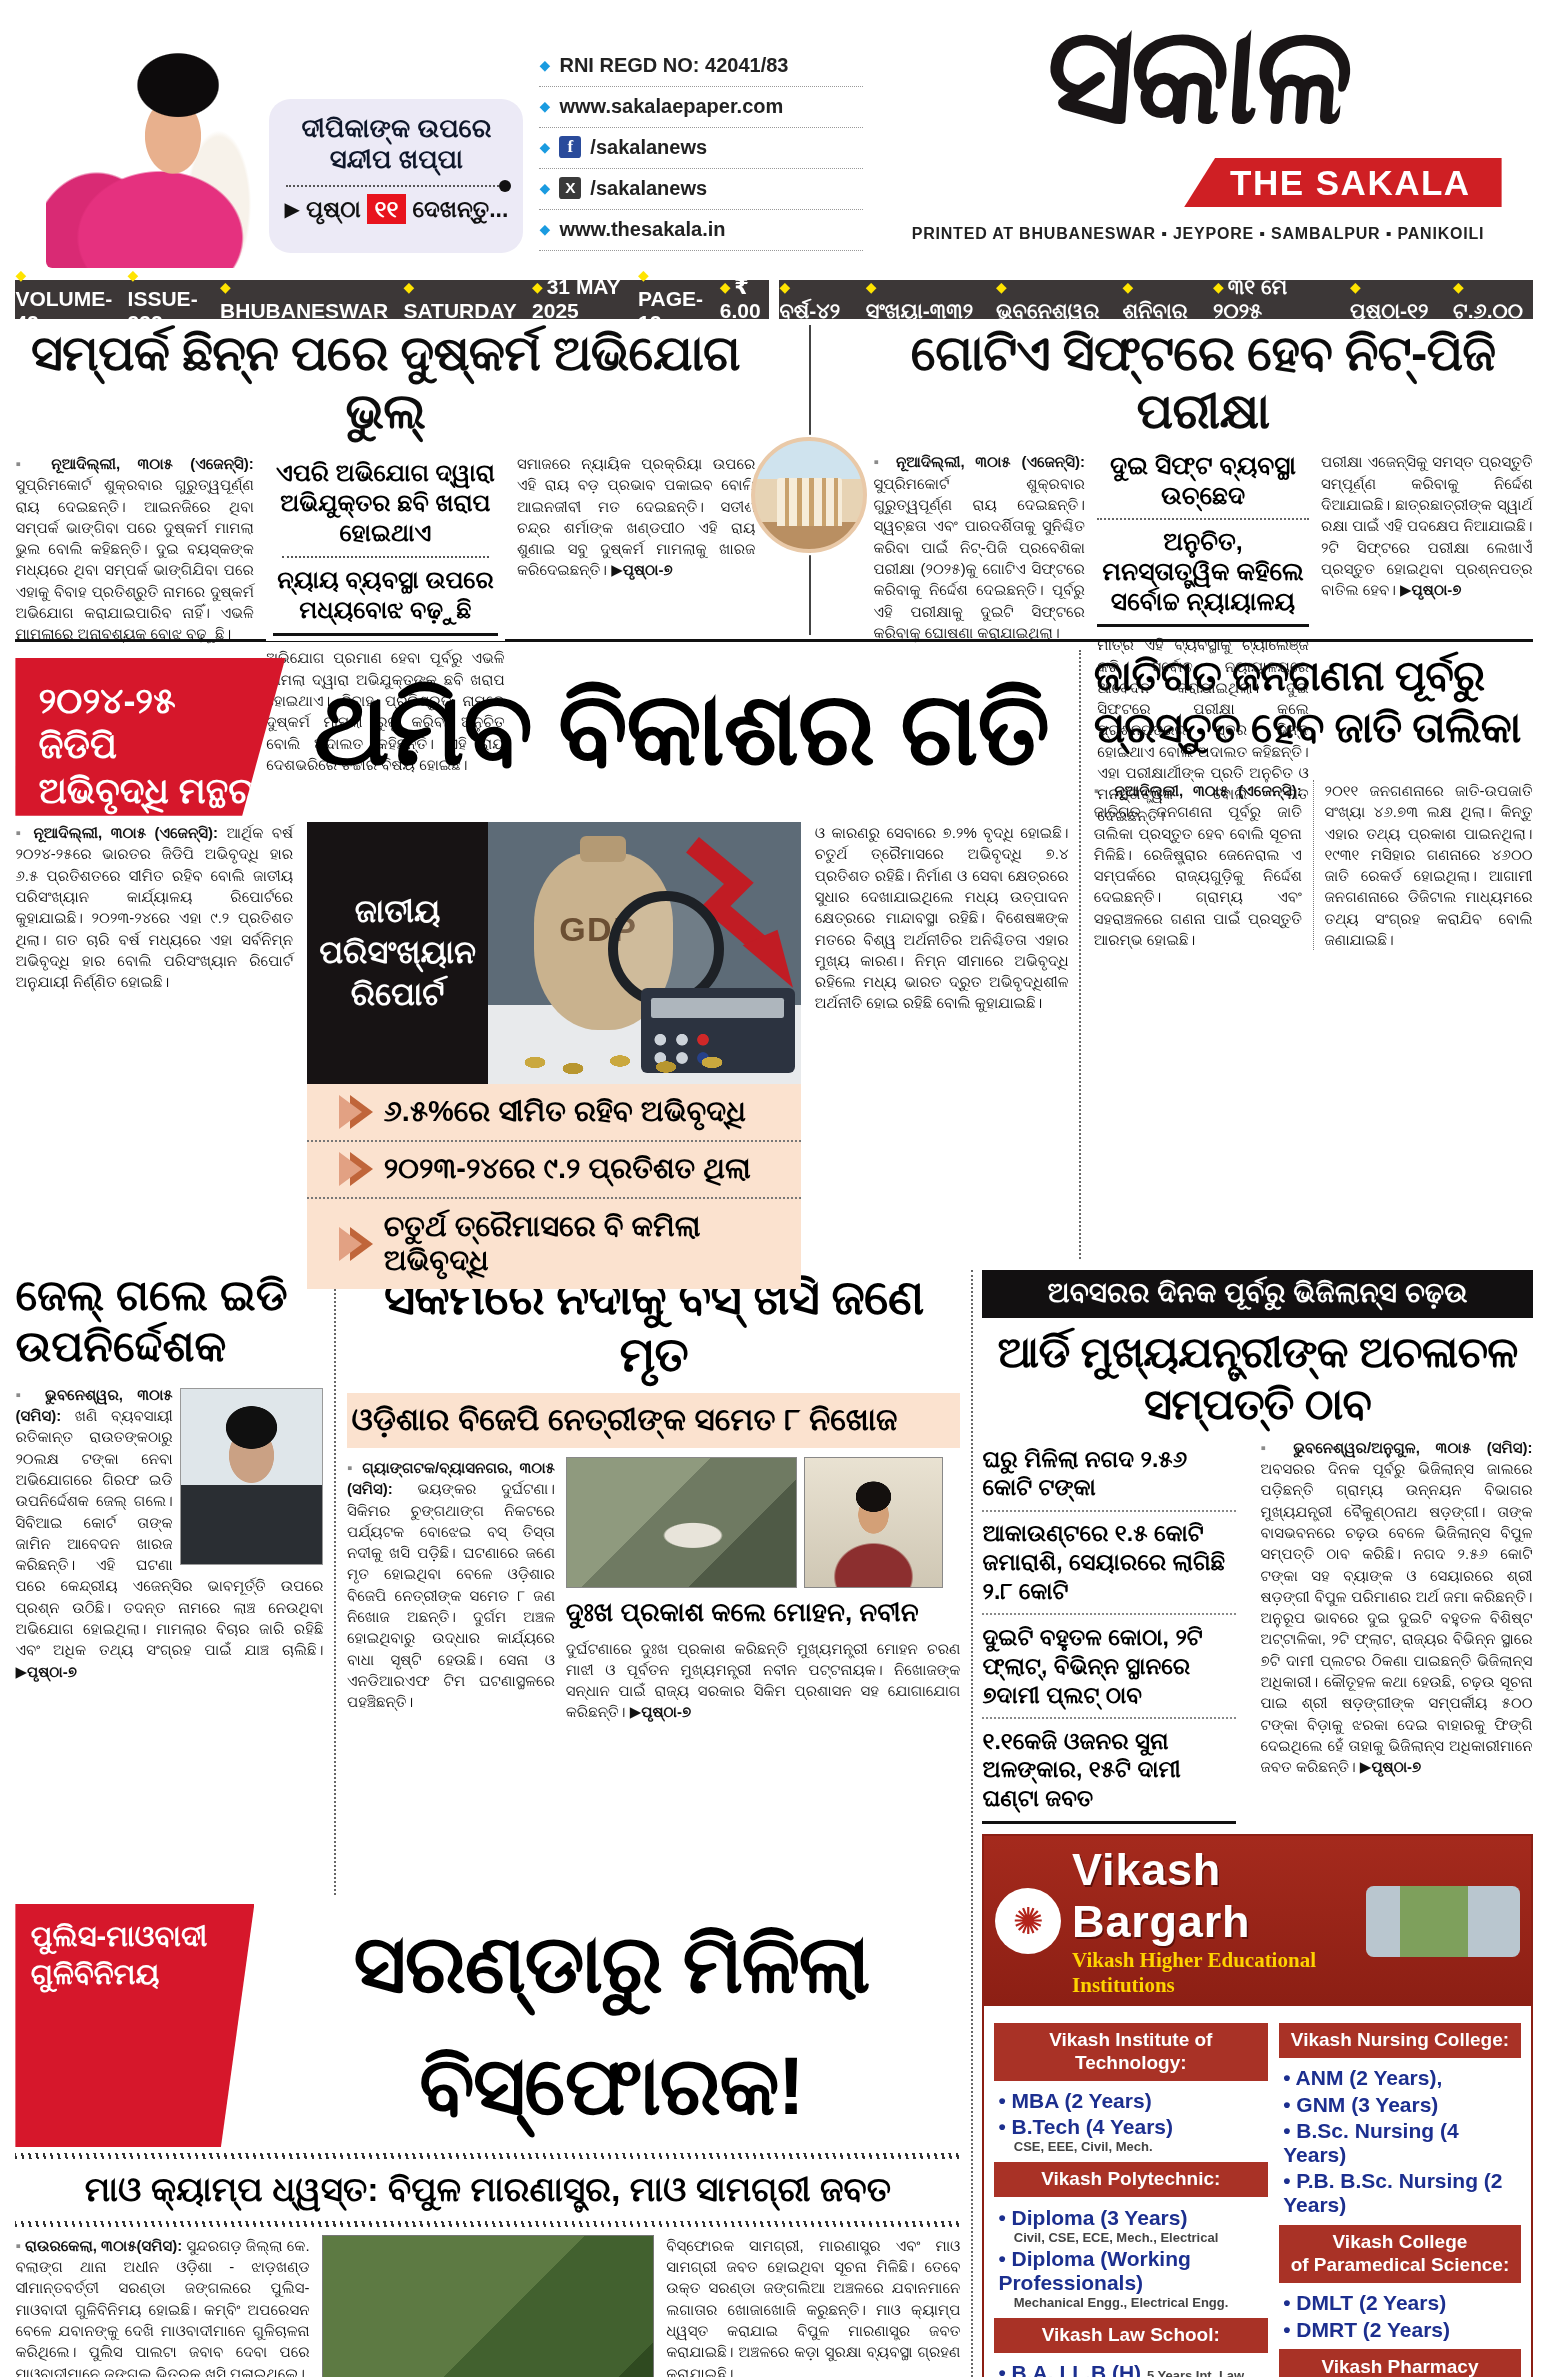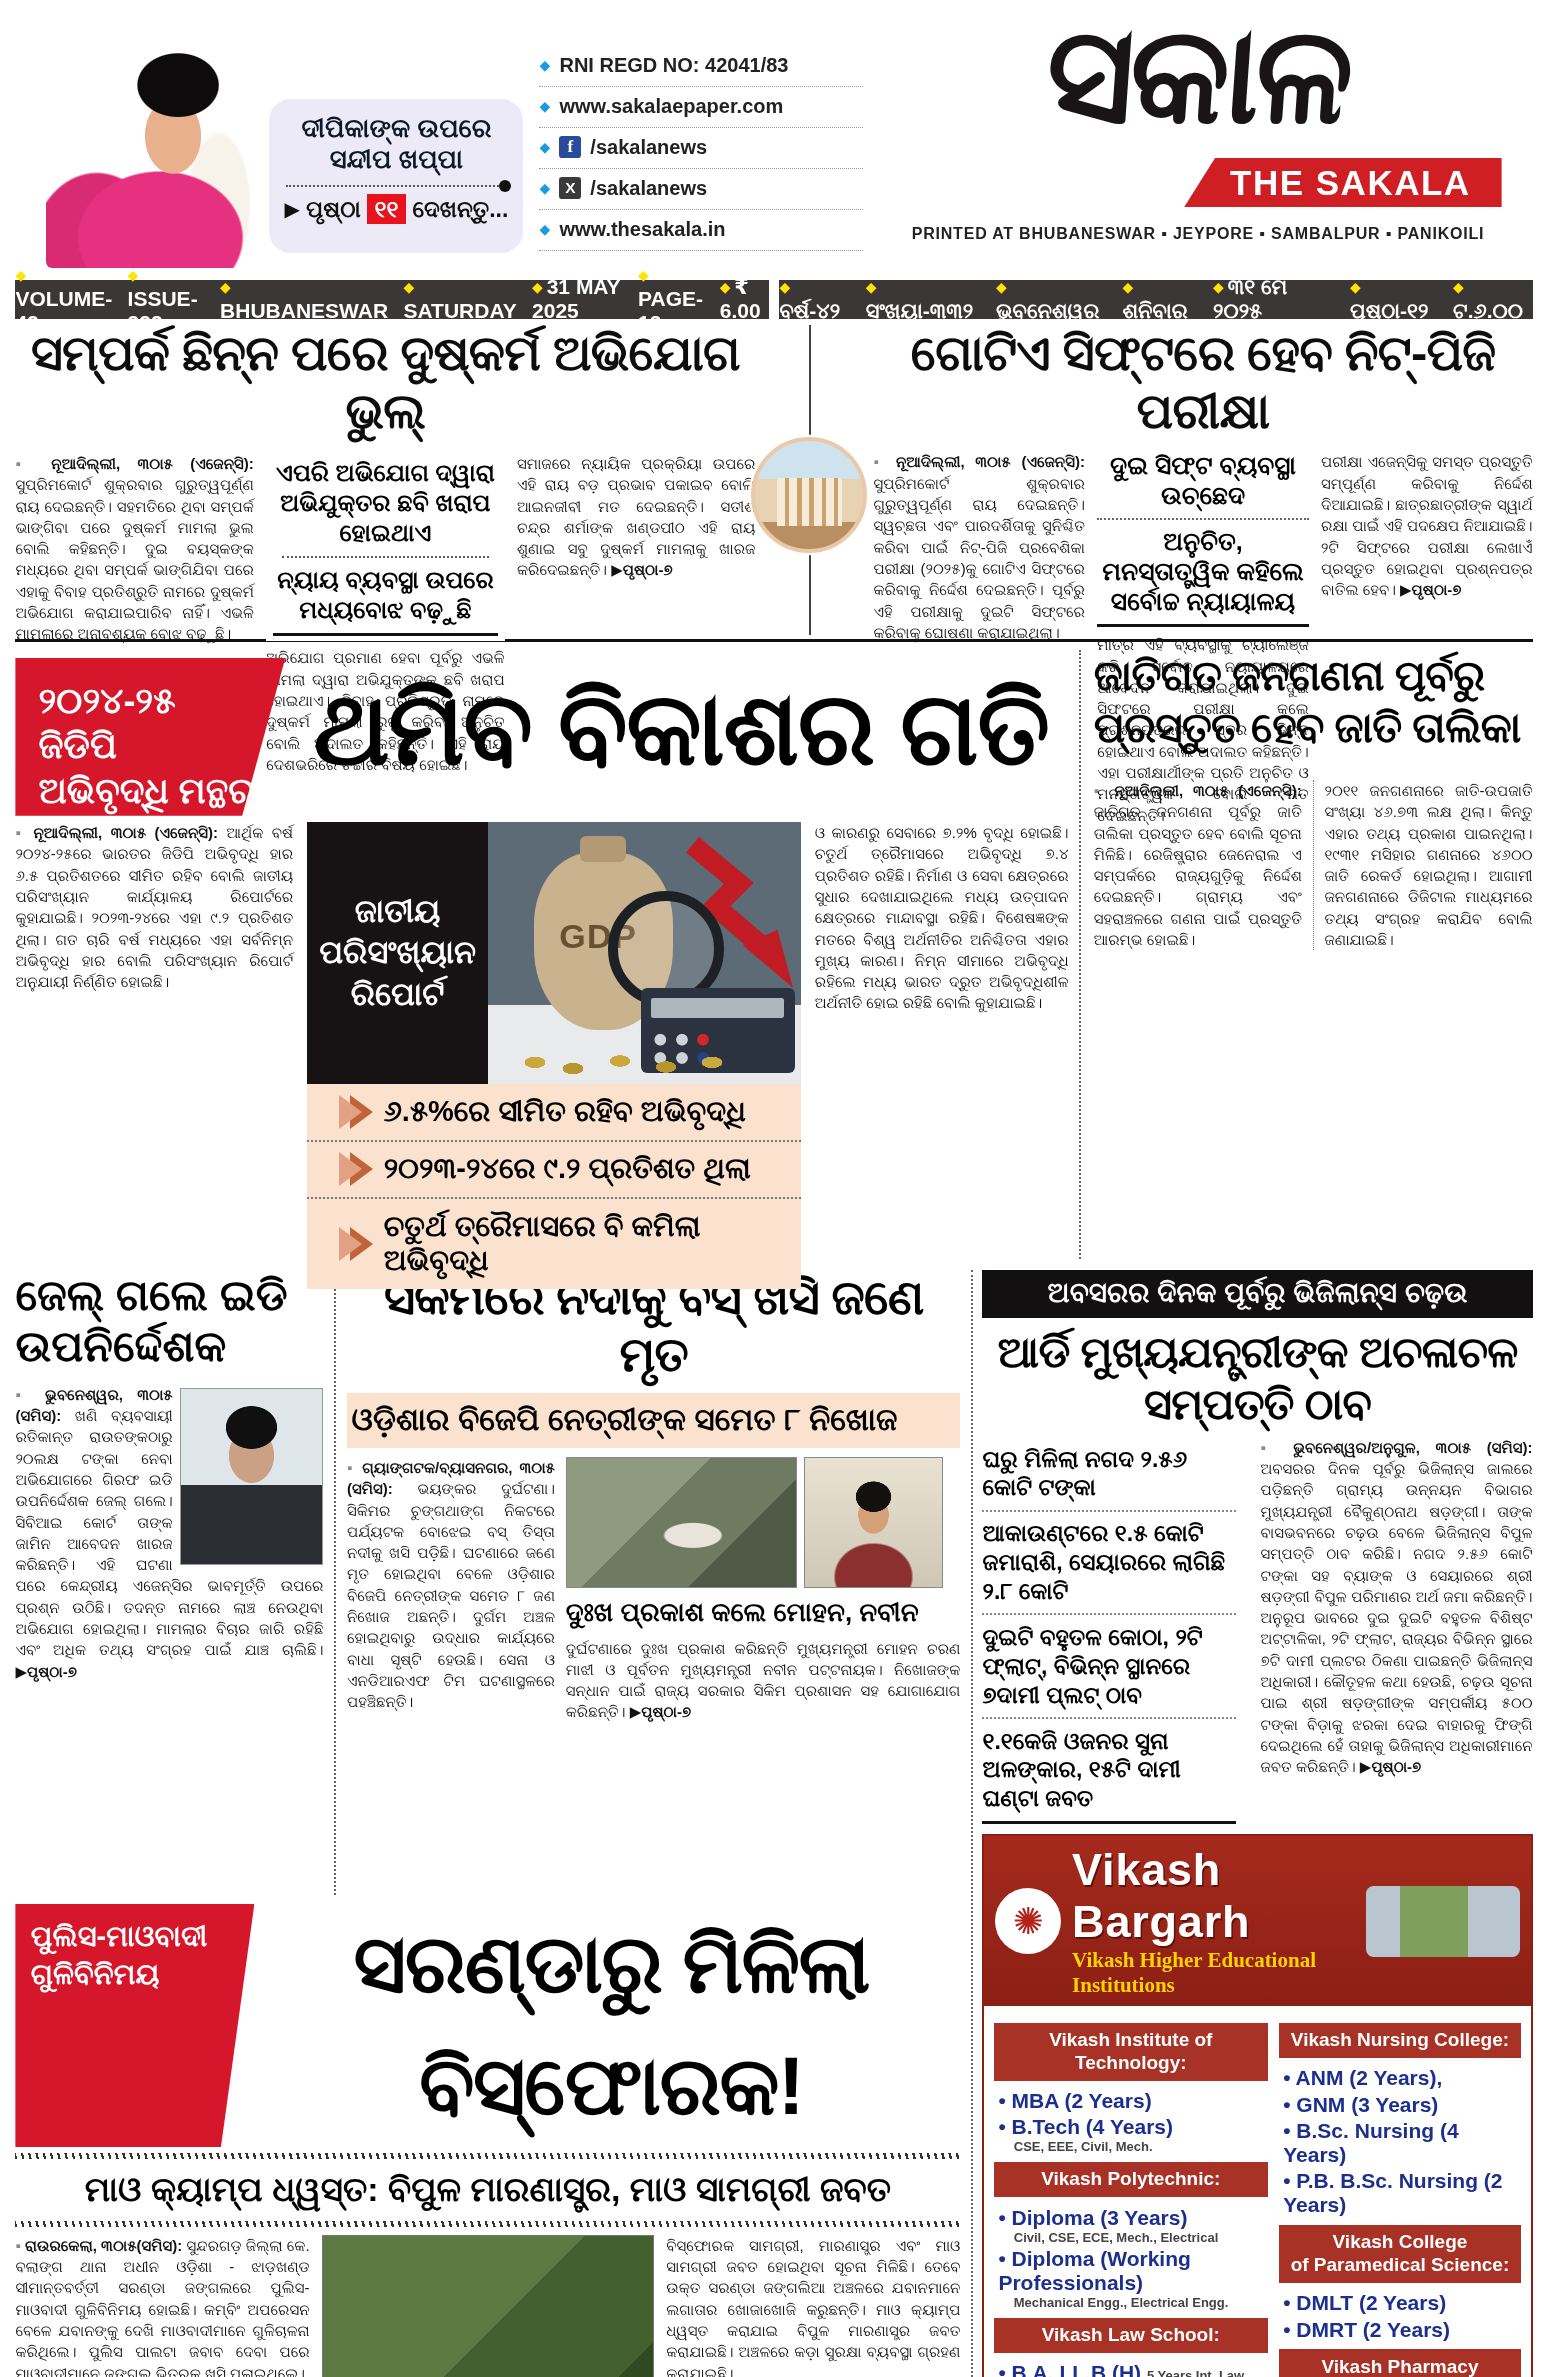--- a/index.html
+++ b/index.html
@@ -89,21 +89,21 @@
   .gdp-head { text-align:center; padding-left:278px; font-size:102px; font-weight:900; letter-spacing:-1.5px; line-height:1.55;}
   .gdp-mid { display:flex; gap:14px; margin-top:14px; }
   .gdp-bycol { width:278px; }
   .gdp-feature { width:494px; }
   .gdp-photo { display:flex; height:262px; }
   .gdp-label { width:181px; background:#171314; color:#fff; font-size:32px; font-weight:900; line-height:1.3;
     display:flex; align-items:center; justify-content:center; text-align:center; padding:7.7px; }
   .gdp-img { flex:1; position:relative; background:linear-gradient(180deg,#5d6b77 0 70%, #e8eaec 70% 100%); overflow:hidden; }
   .gdp-bag { position:absolute; left:46px; top:31px; width:139px; height:177px; background:#c9b28e; border-radius:40% 40% 46% 46%; }
   .gdp-bag::before { content:""; position:absolute; left:46px; top:-17px; width:46px; height:26px; background:#b49a74; border-radius:6.2px; }
-  .gdp-bag-txt { position:absolute; left:71px; top:95px; font-size:34px; font-weight:900; color:#6b4f33; letter-spacing:1.5px; }
+  .gdp-bag-txt { position:absolute; left:71px; top:88px; font-size:34px; font-weight:900; color:#6b4f33; letter-spacing:1.5px; }
   .gdp-arrow { position:absolute; left:189px; top:15.4px; width:116px; height:170px; }
   .gdp-mag { position:absolute; right:77px; top:69px; width:116px; height:116px; border:10.8px solid #1d2126; border-radius:50%; background:rgba(255,255,255,.12); }
   .gdp-calc { position:absolute; right:6.2px; bottom:10.8px; width:154px; height:85px; background:#2c3340; border-radius:6.2px; }
   .gdp-calc::before { content:""; position:absolute; left:10.8px; top:9.3px; right:10.8px; height:20px; background:#aeb6bd; border-radius:2.3px; }
   .gdp-calc::after { content:""; position:absolute; left:10.8px; bottom:7.7px; width:93px; height:34px;
     background:repeating-linear-gradient(90deg,#d23) , #445; background:
       radial-gradient(6.2px 6.2px at 9.3px 7.7px,#cdd3da 0 5.4px,transparent 6.2px),
       radial-gradient(6.2px 6.2px at 31px 7.7px,#cdd3da 0 5.4px,transparent 6.2px),
       radial-gradient(6.2px 6.2px at 52px 7.7px,#d02828 0 5.4px,transparent 6.2px),
       radial-gradient(6.2px 6.2px at 9.3px 26px,#cdd3da 0 5.4px,transparent 6.2px),
@@ -275,21 +275,21 @@
     </div>
   </div>
 
   <div class="rowA">
     <div class="sc-photo"></div>
     <div class="art1">
       <div class="h1line">ସମ୍ପର୍କ ଛିନ୍ନ ପରେ ଦୁଷ୍କର୍ମ ଅଭିଯୋଗ ଭୁଲ୍</div>
       <div class="a1cols">
         <div class="c body-txt">
           <span class="byline">ନୂଆଦିଲ୍ଲୀ, ୩୦ା୫ (ଏଜେନ୍ସି):</span>
-          <span>ସୁପ୍ରିମକୋର୍ଟ ଶୁକ୍ରବାର ଗୁରୁତ୍ୱପୂର୍ଣ୍ଣ ରାୟ ଦେଇଛନ୍ତି। ସହମତିରେ ଥିବା ସମ୍ପର୍କ ଭାଙ୍ଗିବା ପରେ ଦୁଷ୍କର୍ମ ମାମଲା ଭୁଲ ବୋଲି କହିଛନ୍ତି। ଦୁଇ ବୟସ୍କଙ୍କ ମଧ୍ୟରେ ଥିବା ସମ୍ପର୍କ ଭାଙ୍ଗିଯିବା ପରେ ଏହାକୁ ବିବାହ ପ୍ରତିଶ୍ରୁତି ନାମରେ ଦୁଷ୍କର୍ମ ଅଭିଯୋଗ କରାଯାଇପାରିବ ନାହିଁ। ଏଭଳି ମାମଲାରେ ଅନାବଶ୍ୟକ ବୋଝ ବଢ଼ୁଛି।</span>
+          <span>ସୁପ୍ରିମକୋର୍ଟ ଶୁକ୍ରବାର ଗୁରୁତ୍ୱପୂର୍ଣ୍ଣ ରାୟ ଦେଇଛନ୍ତି। ଆଇନଜିରେ ଥିବା ସମ୍ପର୍କ ଭାଙ୍ଗିବା ପରେ ଦୁଷ୍କର୍ମ ମାମଲା ଭୁଲ ବୋଲି କହିଛନ୍ତି। ଦୁଇ ବୟସ୍କଙ୍କ ମଧ୍ୟରେ ଥିବା ସମ୍ପର୍କ ଭାଙ୍ଗିଯିବା ପରେ ଏହାକୁ ବିବାହ ପ୍ରତିଶ୍ରୁତି ନାମରେ ଦୁଷ୍କର୍ମ ଅଭିଯୋଗ କରାଯାଇପାରିବ ନାହିଁ। ଏଭଳି ମାମଲାରେ ଅନାବଶ୍ୟକ ବୋଝ ବଢ଼ୁଛି।</span>
         </div>
         <div class="c">
           <div class="quotebox">
             <div class="q1">ଏପରି ଅଭିଯୋଗ ଦ୍ୱାରା ଅଭିଯୁକ୍ତର ଛବି ଖରାପ ହୋଇଥାଏ</div>
             <div class="qsep"></div>
             <div class="q1">ନ୍ୟାୟ ବ୍ୟବସ୍ଥା ଉପରେ ମଧ୍ୟବୋଝ ବଢ଼ୁଛି</div>
             <div class="under"></div>
           </div>
           <div class="body-txt" style="margin-top:6.2px">ଅଭିଯୋଗ ପ୍ରମାଣ ହେବା ପୂର୍ବରୁ ଏଭଳି ମାମଲା ଦ୍ୱାରା ଅଭିଯୁକ୍ତଙ୍କ ଛବି ଖରାପ ହୋଇଥାଏ। ବିବାହ ପ୍ରତିଶ୍ରୁତି ନାମରେ ଦୁଷ୍କର୍ମ ମାମଲା ରୁଜୁ କରିବା ଅନୁଚିତ ବୋଲି ଅଦାଲତ କହିଛନ୍ତି। ଏହି ରାୟ ଦେଶଭରିରେ ଚର୍ଚ୍ଚାର ବିଷୟ ହୋଇଛି।</div>
         </div>

